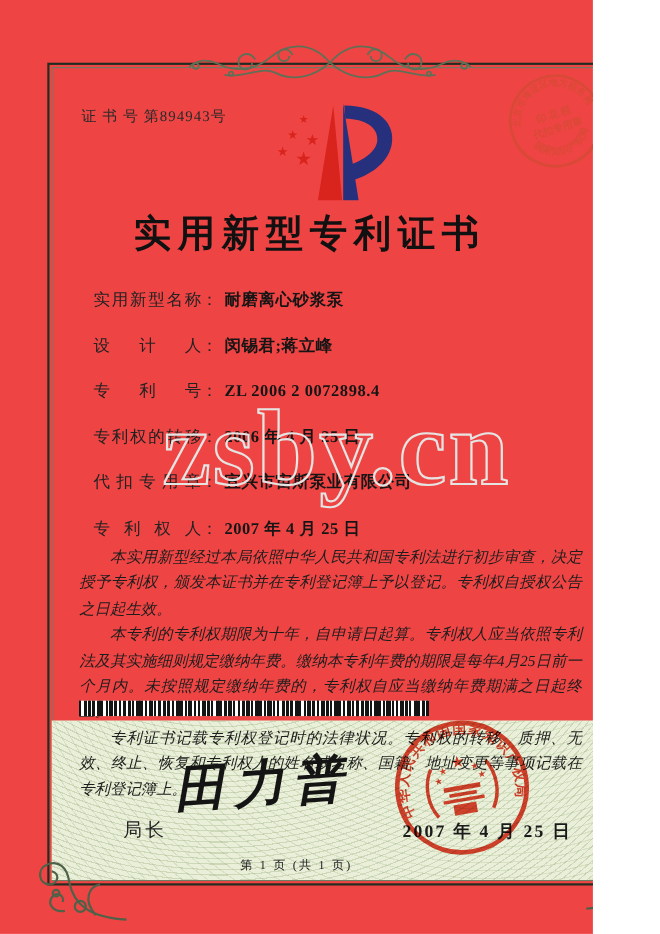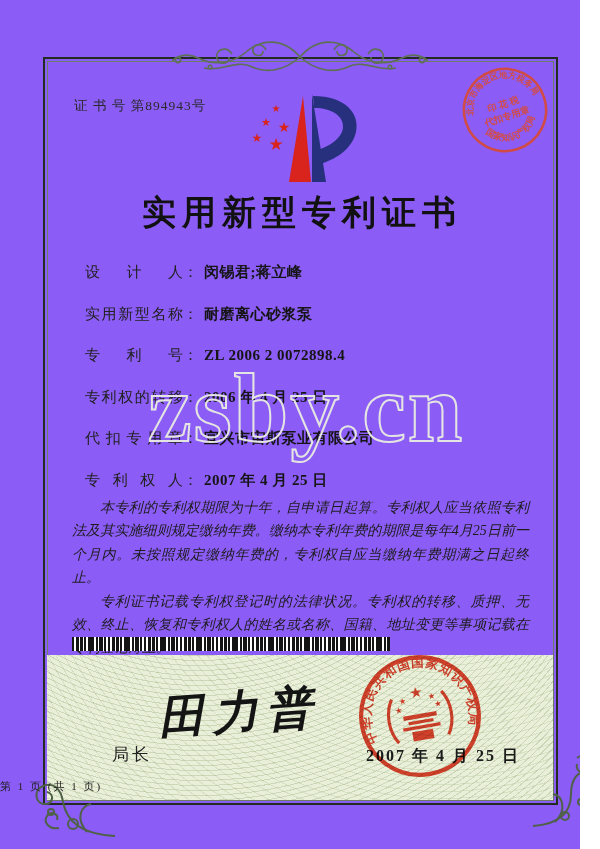--- a/index.html
+++ b/index.html
@@ -1,16 +1,16 @@
 <!DOCTYPE html>
 <html><head>
 <meta charset="utf-8">
 <style>
   html,body{margin:0;padding:0;background:#ffffff;}
-  .page{position:relative;width:580px;height:849px;background:#8b5cf6;overflow:hidden;
+  .page{position:relative;width:539px;height:849px;background:#ef4444;overflow:hidden;
         font-family:"Liberation Serif","DejaVu Serif",serif;color:#1b1b1b;}
 
   
   .frame{position:absolute;left:43px;top:57px;width:511px;height:744px;
          border:2px solid #232c20;}
   .frame-inner{position:absolute;inset:2px;border:1px solid #6d7d63;}
 
   
   .green-band{position:absolute;left:47px;top:655px;width:506px;height:145px;
       background-color:#e9efd8;
@@ -56,21 +56,21 @@
 
   .director-label{position:absolute;left:112px;top:743px;font-size:17px;letter-spacing:3px;color:#222;}
   .signature{position:absolute;left:158px;top:682px;font-size:46px;font-weight:bold;
       transform:rotate(-4deg);letter-spacing:8px;color:#141414;font-style:italic;}
 
   .seal{position:absolute;left:357px;top:653px;width:126px;height:126px;z-index:4;
         transform:rotate(-10deg);mix-blend-mode:multiply;opacity:.95;}
   .issue-date{position:absolute;left:366px;top:746px;z-index:3;font-size:16px;font-weight:bold;
       letter-spacing:2px;color:#1a1a1a;}
 
-  .page-info{position:absolute;left:0;right:0;top:779px;
+  .page-info{position:absolute;left:0;right:0;top:779px;text-align:center;
       font-size:11px;letter-spacing:2px;color:#222;}
 </style>
 </head>
 <body>
 
 <div class="page">
 
   <div class="frame">
     <div class="frame-inner"></div>
   </div>
@@ -142,40 +142,41 @@
       <textPath href="#taxBot" startOffset="50%" text-anchor="middle">国家知识产权局</textPath>
     </text>
     <text x="45" y="42" font-size="9.5" fill="#d84a36" text-anchor="middle" font-weight="bold">印 花 税</text>
     <text x="45" y="55" font-size="9.5" fill="#d84a36" text-anchor="middle" font-weight="bold">代扣专用章</text>
   </svg>
 
   <div class="title">实用新型专利证书</div>
 
   <div class="fields">
     <div class="frow">
+      <span class="flabel">实用新型名称</span><span class="fcolon">：</span><span class="fvalue">耐磨离心砂浆泵</span>
+    </div>
+    <div class="frow">
       <span class="flabel">设计人</span><span class="fcolon">：</span><span class="fvalue">闵锡君;蒋立峰</span>
     </div>
     <div class="frow">
-      <span class="flabel">实用新型名称</span><span class="fcolon">：</span><span class="fvalue">耐磨离心砂浆泵</span>
-    </div>
-    <div class="frow">
       <span class="flabel">专利号</span><span class="fcolon">：</span><span class="fvalue">ZL 2006 2 0072898.4</span>
     </div>
     <div class="frow">
       <span class="flabel">专利权的转移</span><span class="fcolon">：</span><span class="fvalue">2006 年 4 月 25 日</span>
     </div>
     <div class="frow">
       <span class="flabel">代扣专用章</span><span class="fcolon">：</span><span class="fvalue">宜兴市宙斯泵业有限公司</span>
     </div>
     <div class="frow">
       <span class="flabel">专利权人</span><span class="fcolon">：</span><span class="fvalue">2007 年 4 月 25 日</span>
     </div>
   </div>
 
   <div class="body-text">
+    <p>本实用新型经过本局依照中华人民共和国专利法进行初步审查，决定授予专利权，颁发本证书并在专利登记簿上予以登记。专利权自授权公告之日起生效。</p>
     <p>本专利的专利权期限为十年，自申请日起算。专利权人应当依照专利法及其实施细则规定缴纳年费。缴纳本专利年费的期限是每年4月25日前一个月内。未按照规定缴纳年费的，专利权自应当缴纳年费期满之日起终止。</p>
     <p>专利证书记载专利权登记时的法律状况。专利权的转移、质押、无效、终止、恢复和专利权人的姓名或名称、国籍、地址变更等事项记载在专利登记簿上。</p>
   </div>
 
   <div class="barcode"></div>
 
   <div class="watermark">zsby.cn</div>
 
   <div class="director-label">局长</div>
   <div class="signature">田力普</div>

